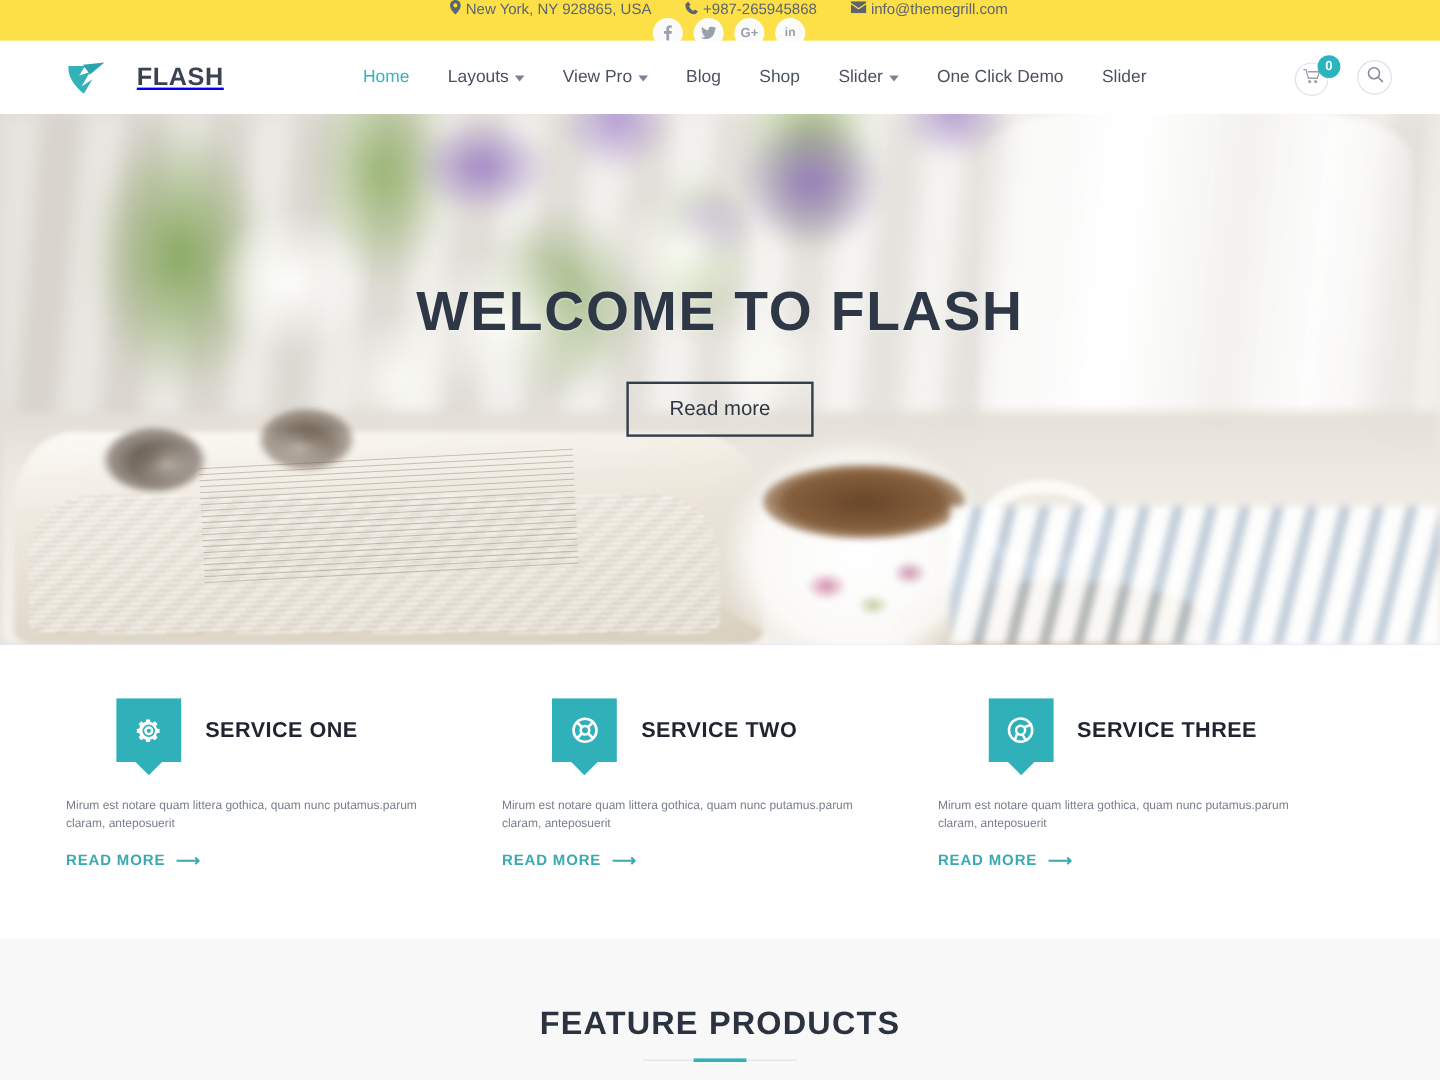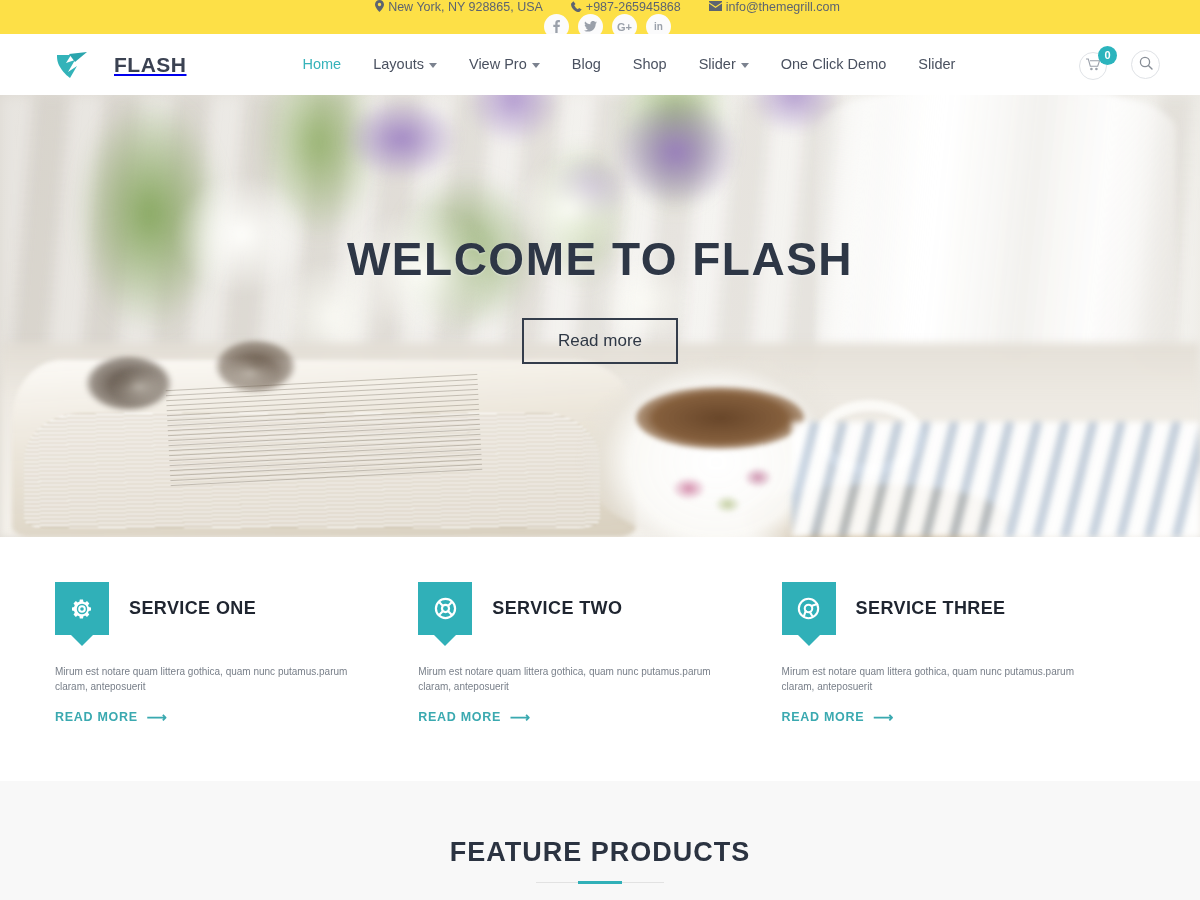--- a/index.html
+++ b/index.html
@@ -281,21 +281,21 @@
   }
 
   
   .services {
     background: #ffffff;
     padding: 45px 55px 56px 55px;
     display: flex;
     gap: 0;
   }
   .service { width: 33.33%; padding-right: 38px; }
-  .service-head { display: flex; align-items: center; gap: 20px; }
+  .service-head { display: flex; align-items: center; gap: 20px; margin-left: 42px; }
   .svc-icon {
     width: 54px; height: 53px;
     background: #30b0b8;
     position: relative;
     display: flex; align-items: center; justify-content: center;
     flex: 0 0 54px;
   }
   .svc-icon::after {
     content: "";
     position: absolute;

